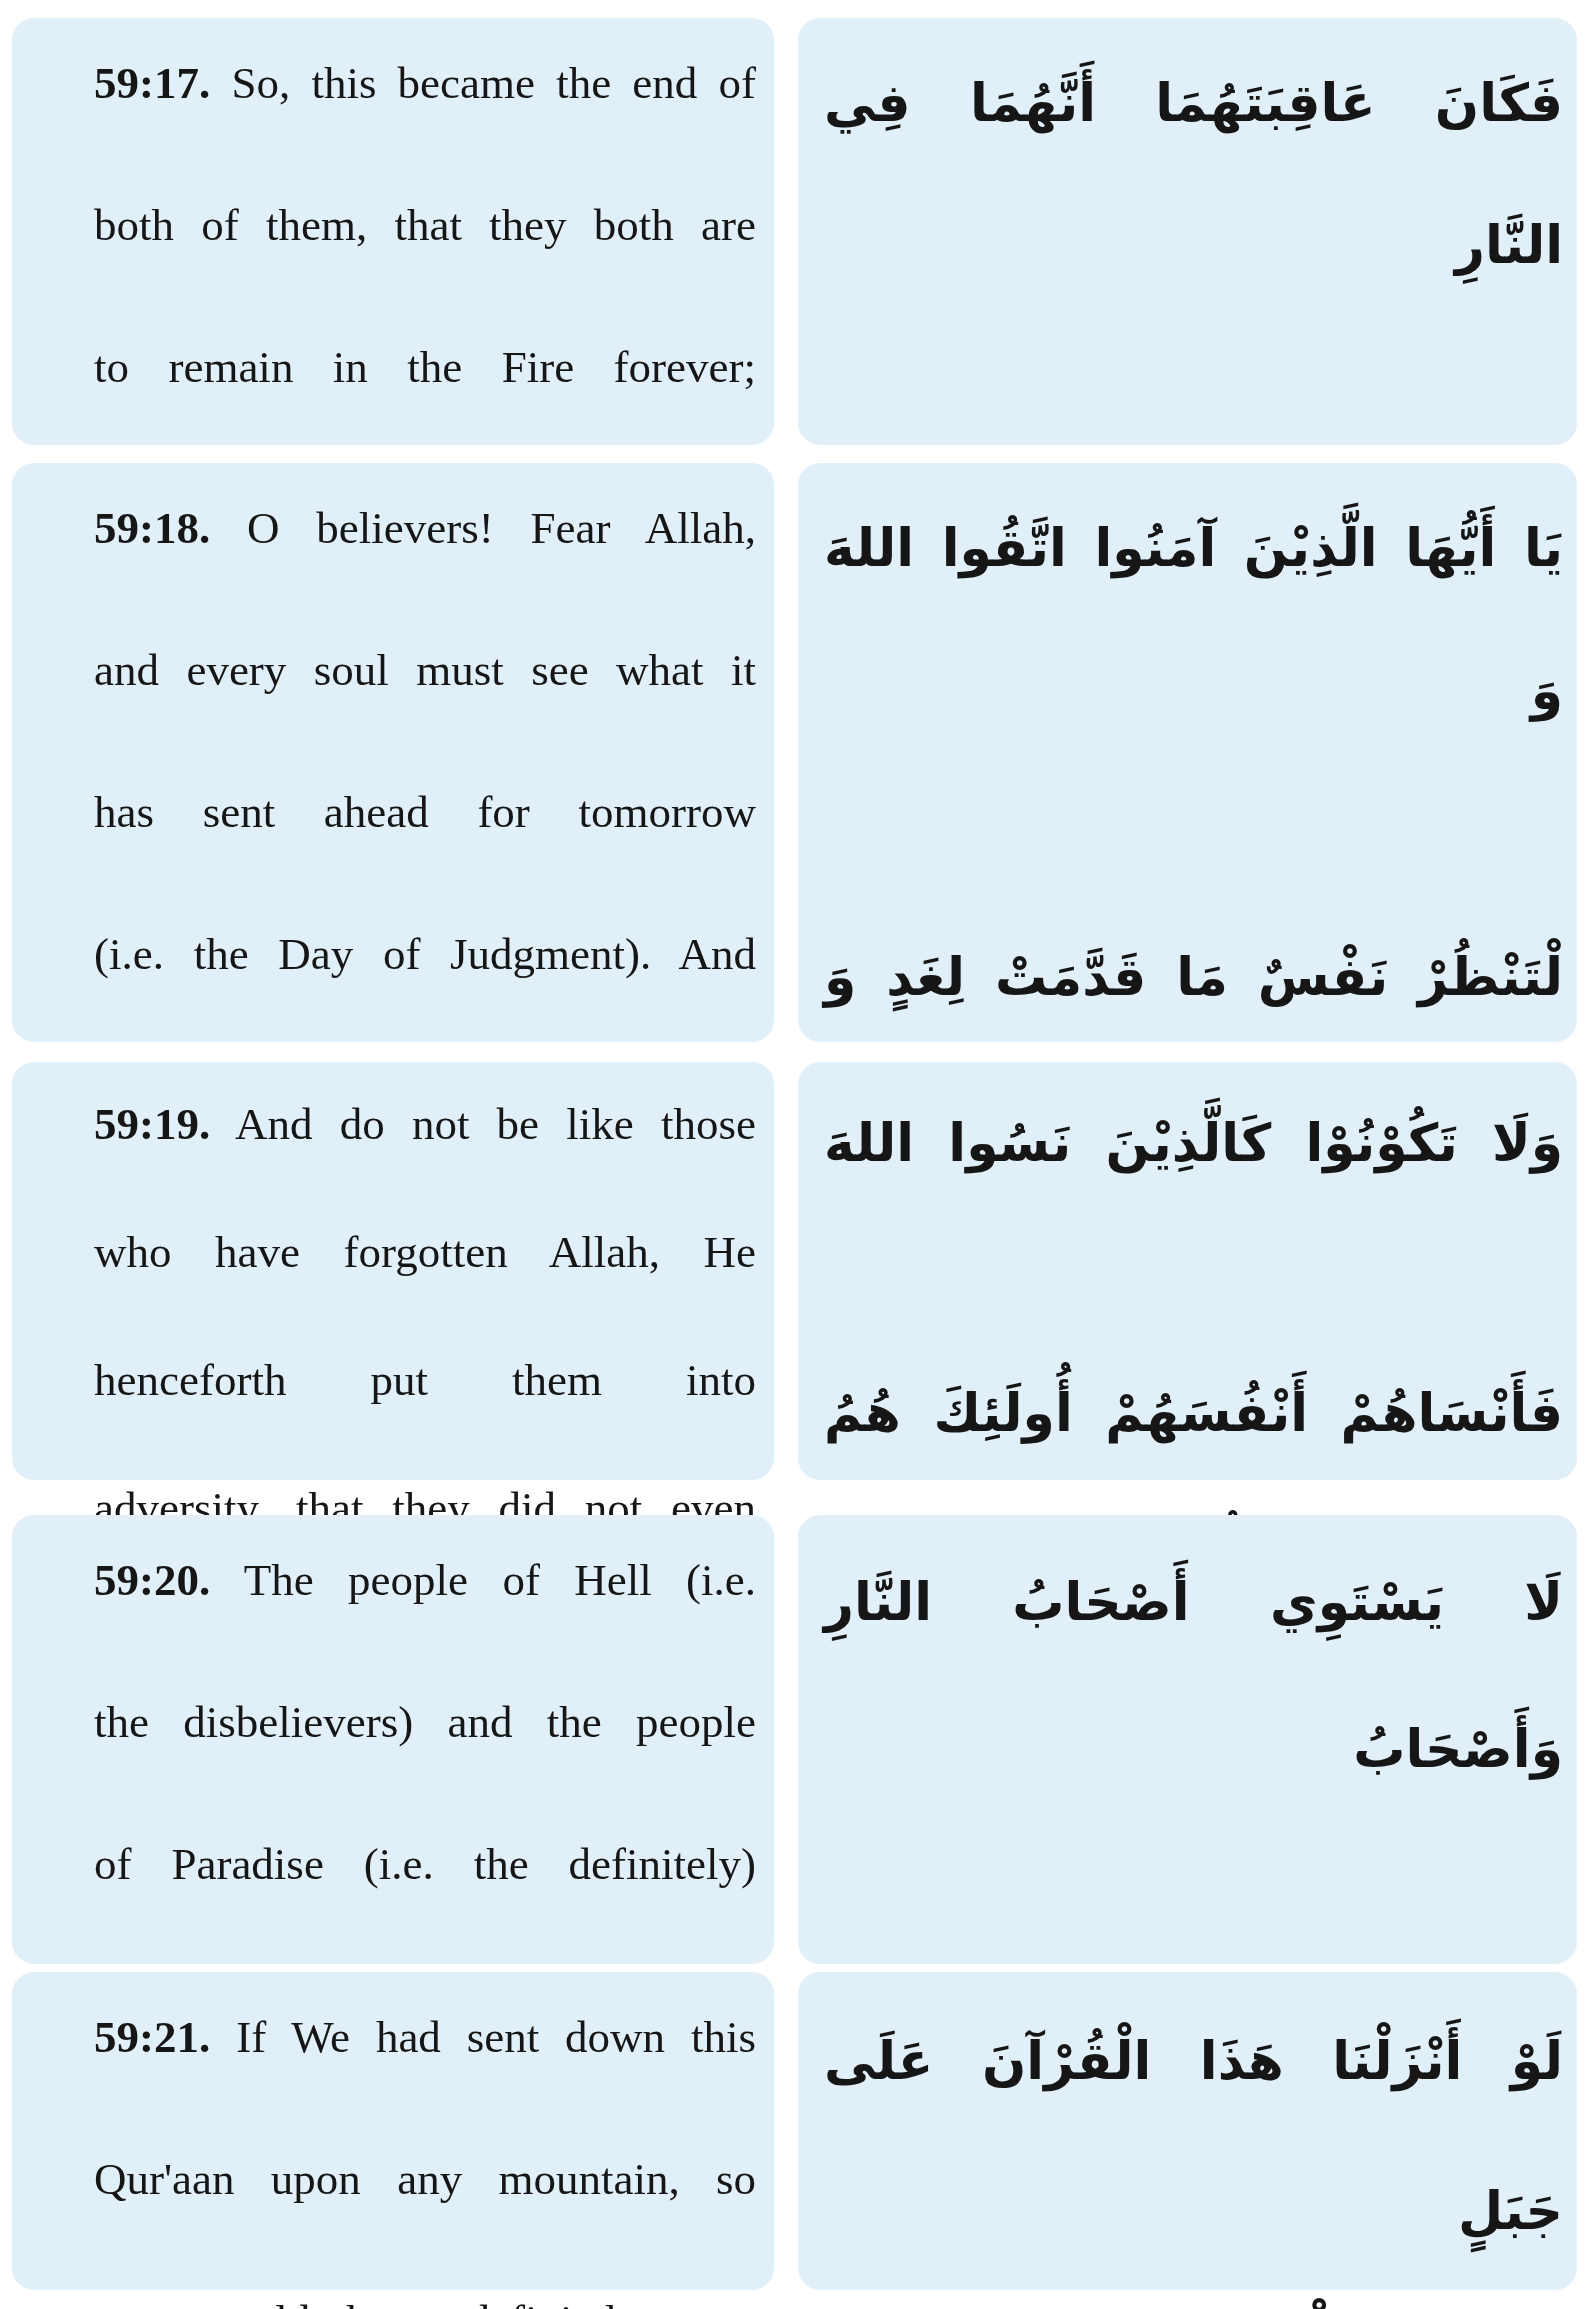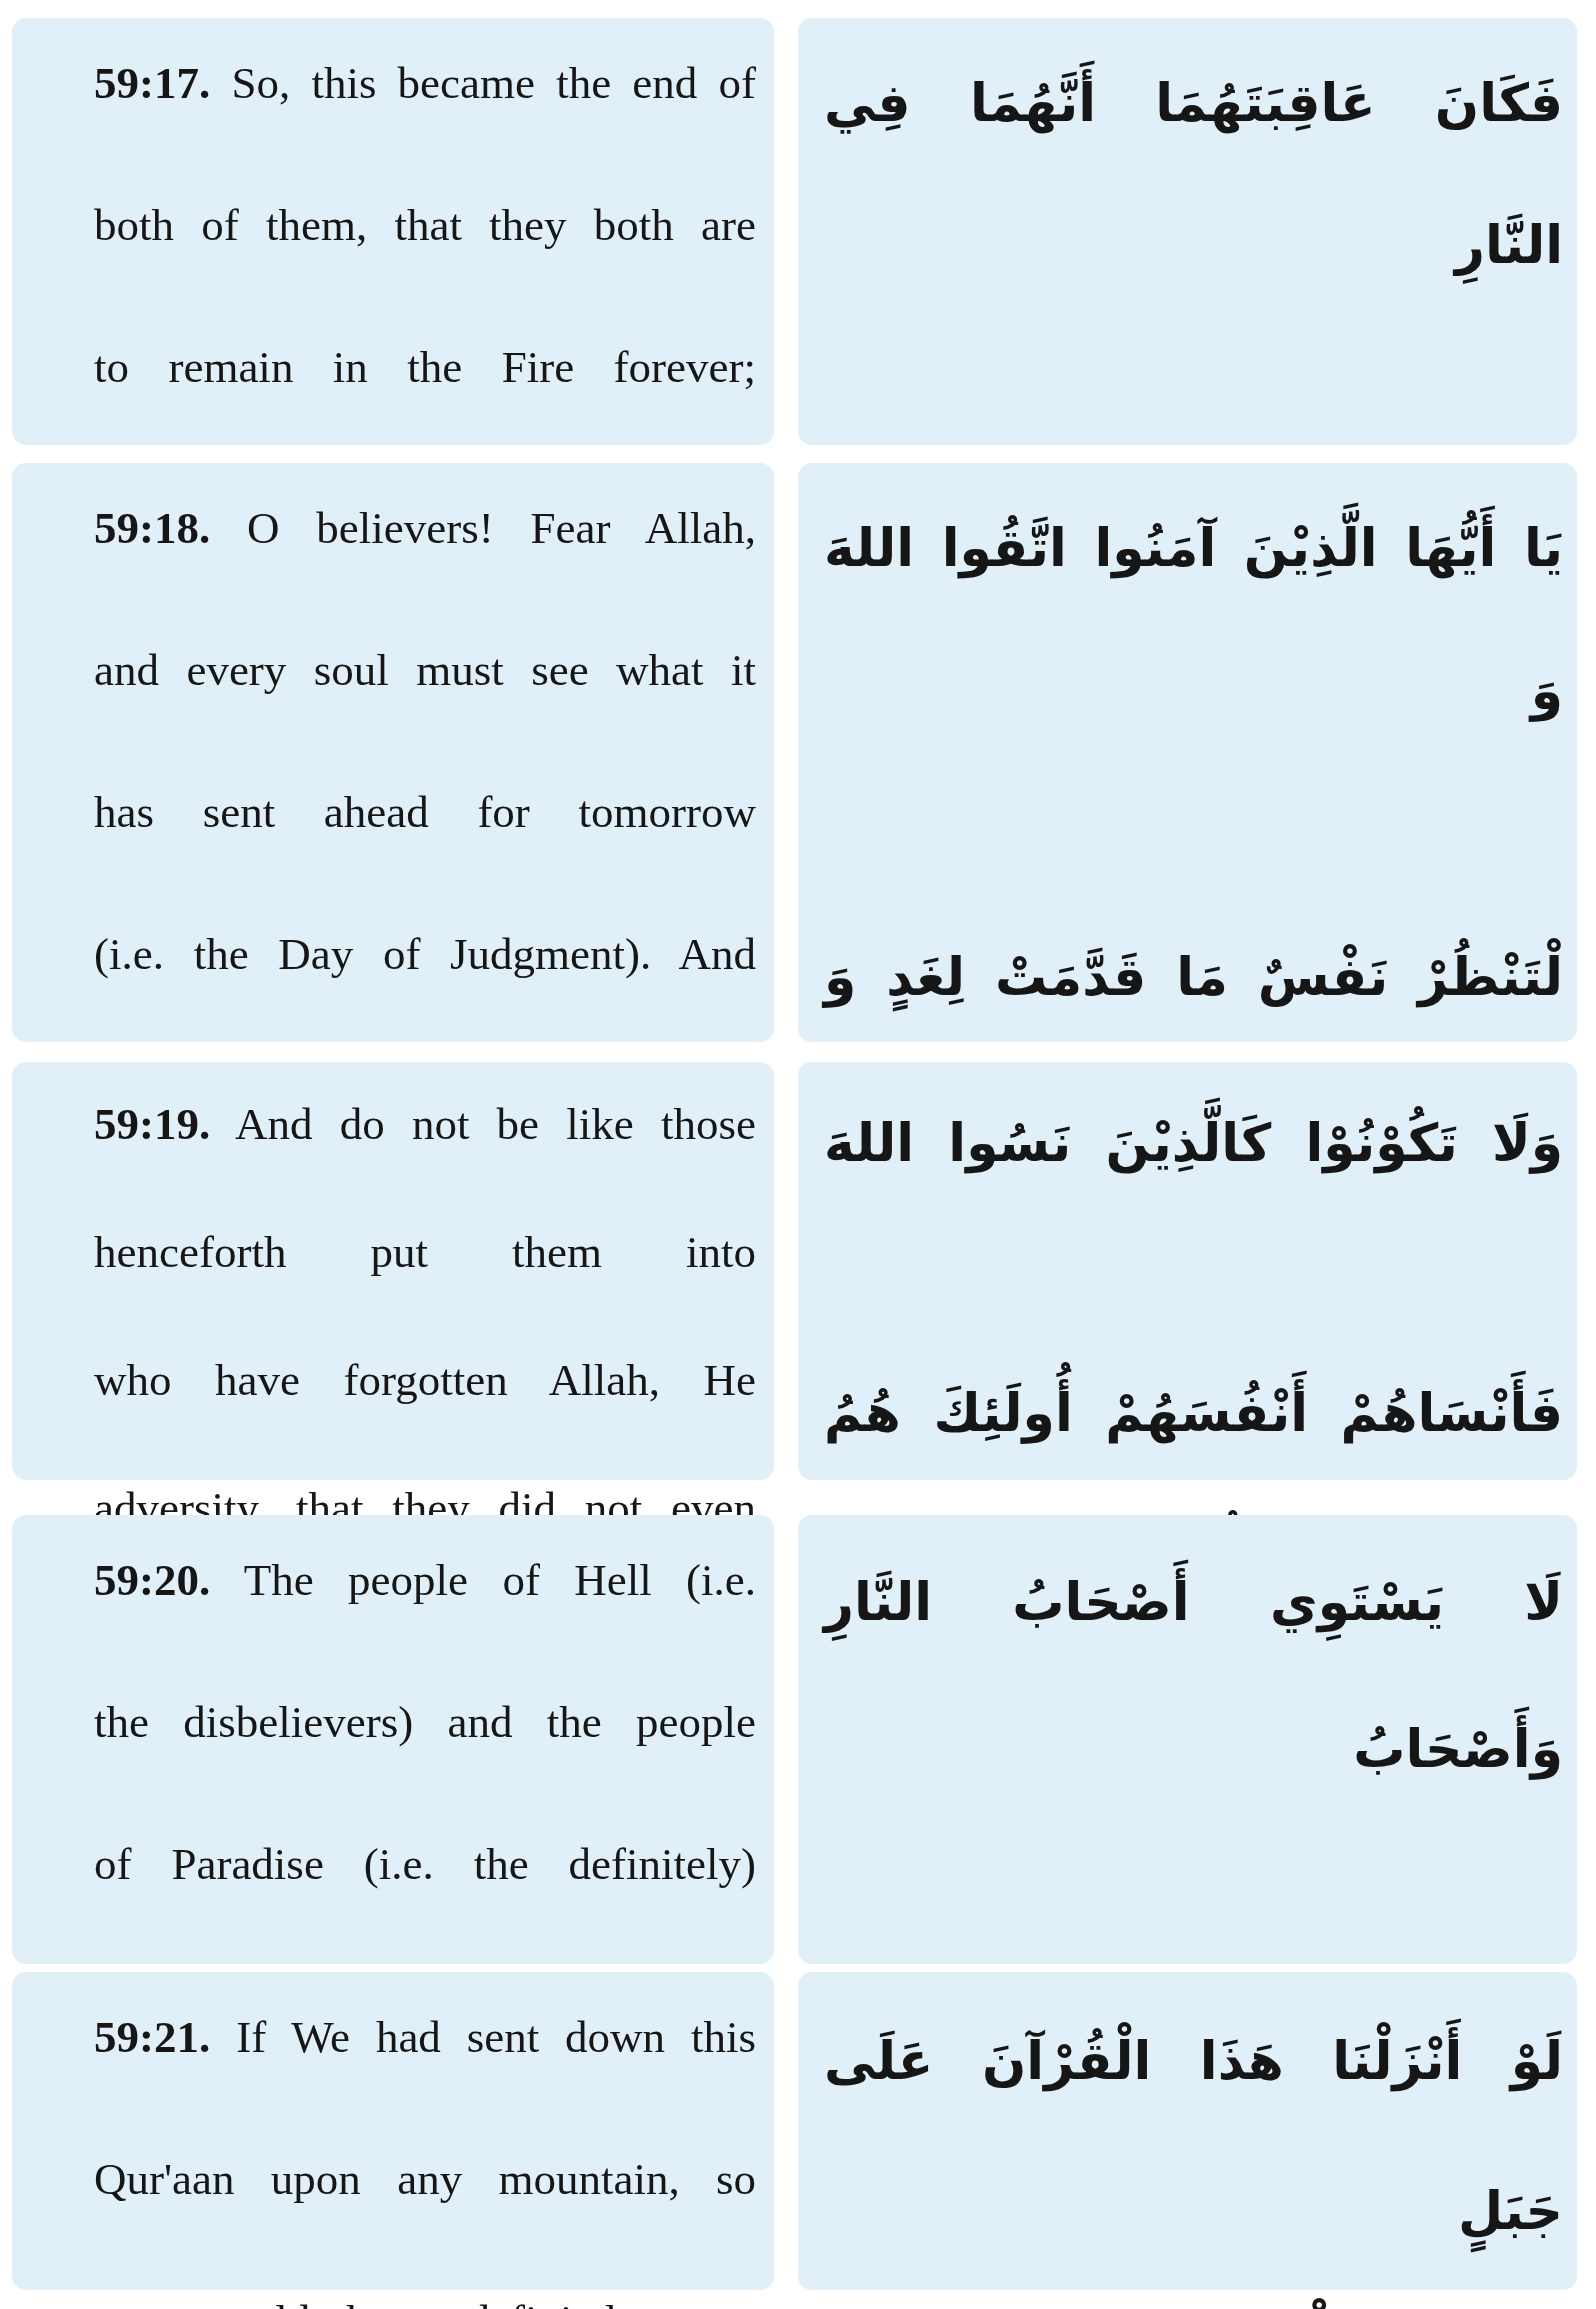--- a/index.html
+++ b/index.html
@@ -18,21 +18,21 @@
   .row{position:absolute;left:0;right:0;}
   .r0{top:18px;height:427px;}
   .r1{top:463px;height:579px;}
   .r2{top:1062px;height:418px;}
   .r3{top:1503px;height:449px;margin-top:12px;}
   .r4{top:1972px;height:318px;}
 
   .card{
     position:absolute;top:0;bottom:0;
     background:var(--card);
-    border-radius:14px;
+    border-radius:22px;
     box-sizing:border-box;
   }
   .card-en{
     left:12px;width:762px;
     padding:30px 18px 0 82px;
   }
   .card-ar{
     left:798px;width:779px;
     padding:14px 14px 0 26px;
     direction:rtl;
@@ -123,22 +123,22 @@
       <div class="card card-ar">
         <div class="ar-line jline">يَا أَيُّهَا الَّذِيْنَ آمَنُوا اتَّقُوا اللهَ وَ</div>
         <div class="ar-line jline">لْتَنْظُرْ نَفْسٌ مَا قَدَّمَتْ لِغَدٍ وَ</div>
         <div class="ar-line jline">اتَّقُوا اللهَ إِنَّ اللهَ خَبِيْرٌ بِمَا</div>
         <div class="ar-line ar-last align-center"><span>تَعْمَلُوْنَ</span><span class="marker-wrap"><span class="marker-circle">١٨</span></span></div>
       </div>
     </div>
     <div class="row r2">
       <div class="card card-en">
         <div class="en-line jline"><span class="ref">59:19.</span> <span>And do not be like those</span></div>
+        <div class="en-line jline">who have forgotten Allah, He</div>
         <div class="en-line jline">henceforth put them into</div>
-        <div class="en-line jline">who have forgotten Allah, He</div>
         <div class="en-line jline">adversity, that they did not even</div>
         <div class="en-line jline">remember their own selves; only</div>
         <div class="en-line last">they are the sinners.</div>
       </div>
       <div class="card card-ar">
         <div class="ar-line jline">وَلَا تَكُوْنُوْا كَالَّذِيْنَ نَسُوا اللهَ</div>
         <div class="ar-line jline">فَأَنْسَاهُمْ أَنْفُسَهُمْ أُولَئِكَ هُمُ</div>
         <div class="ar-line ar-last align-center"><span>الْفَاسِقُوْنَ</span><span class="marker-wrap"><span class="marker-circle">١٩</span></span></div>
       </div>
     </div>

